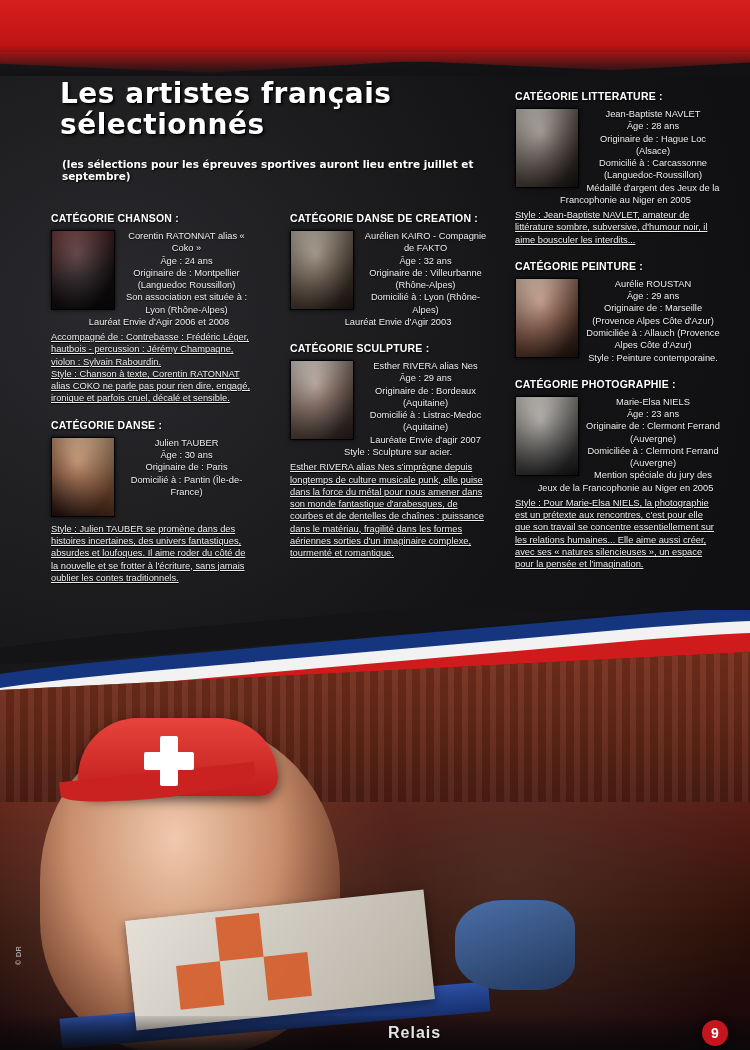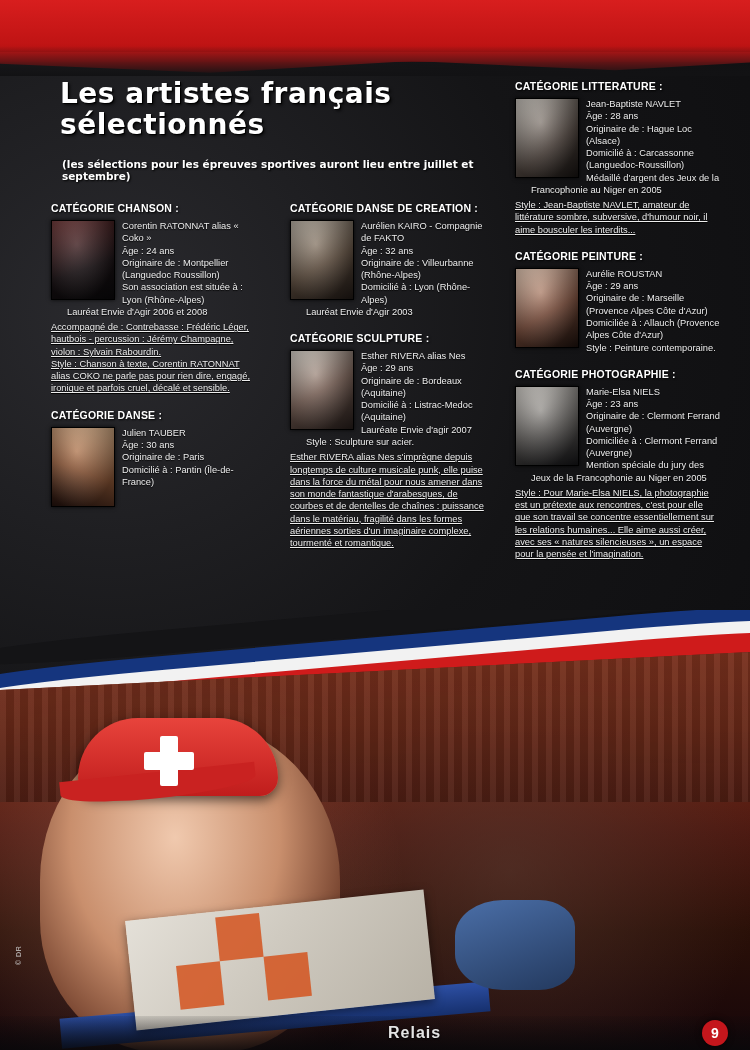--- a/index.html
+++ b/index.html
@@ -48,21 +48,21 @@
     font-family:"DejaVu Sans", sans-serif;
     text-shadow:1px 1px 2px #000;
   }
   
   .col{position:absolute;color:#e9e9e9;}
   .col1{left:51px;top:200px;width:200px;}
   .col2{left:290px;top:200px;width:200px;}
   .col3{left:515px;top:78px;width:205px;}
   .cat-title{
     color:#ffffff;font-weight:bold;font-size:10.5px;
-    margin:2px 0 6px 0;letter-spacing:.2px;
+    margin:12px 0 6px 0;letter-spacing:.2px;
     text-shadow:1px 1px 2px #000;
   }
   .entry{margin-bottom:14px;}
   .photo{
     width:62px;height:78px;float:left;margin:0 7px 3px 0;
     border:1px solid #000;
     box-shadow:0 0 4px rgba(0,0,0,.8);
     background:#2b2b2f;
     position:relative;overflow:hidden;
   }
@@ -75,21 +75,21 @@
   .ph-h{background:linear-gradient(160deg,#d6d2cc,#6d6a67 55%,#17171a);}
   .photo:after{
     content:"";position:absolute;inset:0;
     background:radial-gradient(ellipse at 40% 30%, rgba(255,255,255,.18), rgba(0,0,0,.45) 75%);
   }
   .ptxt{
     font-size:9.3px;line-height:1.32;color:#ededed;
     text-shadow:0 1px 1px rgba(0,0,0,.9);
     margin:0;
   }
-  .ptxt.info{margin:0 0 0 16px;}
+  .ptxt.info{margin:0 0 0 16px;text-align:center;}
   .ptxt.desc{clear:both;padding-top:3px;text-decoration:underline;}
   .clearfix:after{content:"";display:block;clear:both;}
   
   .swoosh{
     position:absolute;left:0;top:610px;width:750px;height:80px;overflow:hidden;
   }
   .swoosh .s{
     position:absolute;left:-60px;width:900px;height:24px;border-radius:50%/100%;
     transform:rotate(-5deg);
   }
@@ -201,20 +201,21 @@
 Style : Chanson à texte, Corentin RATONNAT alias COKO ne parle pas pour rien dire, engagé, ironique et parfois cruel, décalé et sensible.</p>
     </div>
 
     <div class="entry clearfix">
       <div class="cat-title">CATÉGORIE DANSE :</div>
       <div class="photo ph-d"></div>
       <p class="ptxt info" style="white-space:pre-line">Julien TAUBER
 Âge : 30 ans
 Originaire de : Paris
 Domicilié à : Pantin (Île-de-France)</p>
+      <p class="ptxt desc" style="white-space:pre-line">Style : Julien TAUBER se promène dans des histoires incertaines, des univers fantastiques, absurdes et loufoques. Il aime roder du côté de la nouvelle et se frotter à l'écriture, sans jamais oublier les contes traditionnels.</p>
     </div>
 
   </div>
 
   <div class="col col2">
 
     <div class="entry clearfix">
       <div class="cat-title">CATÉGORIE DANSE DE CREATION :</div>
       <div class="photo ph-b"></div>
       <p class="ptxt info" style="white-space:pre-line">Aurélien KAIRO - Compagnie de FAKTO

